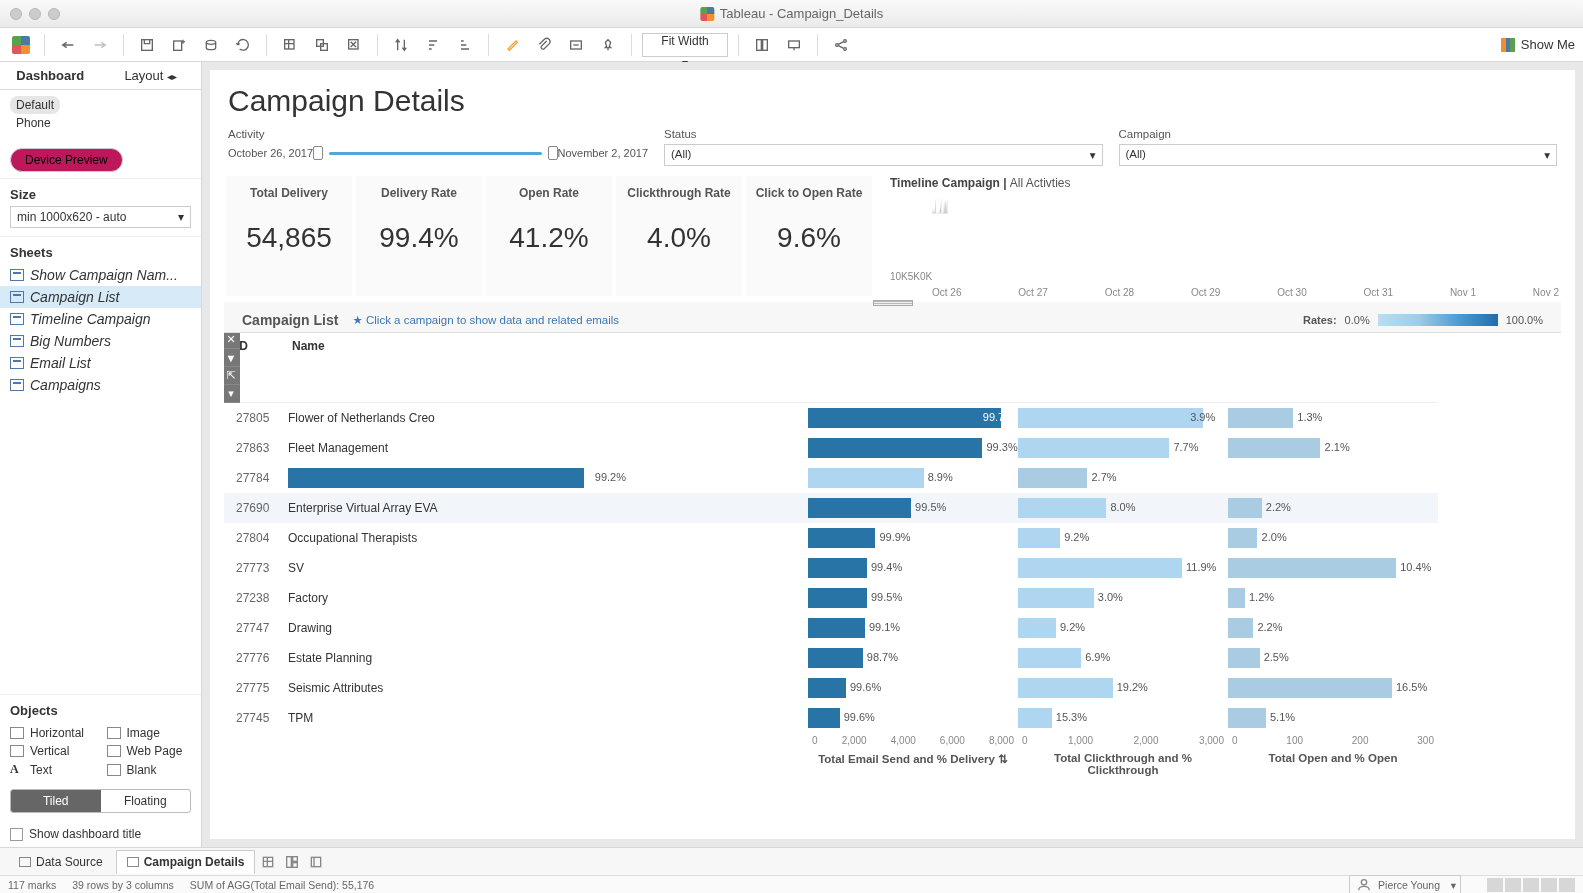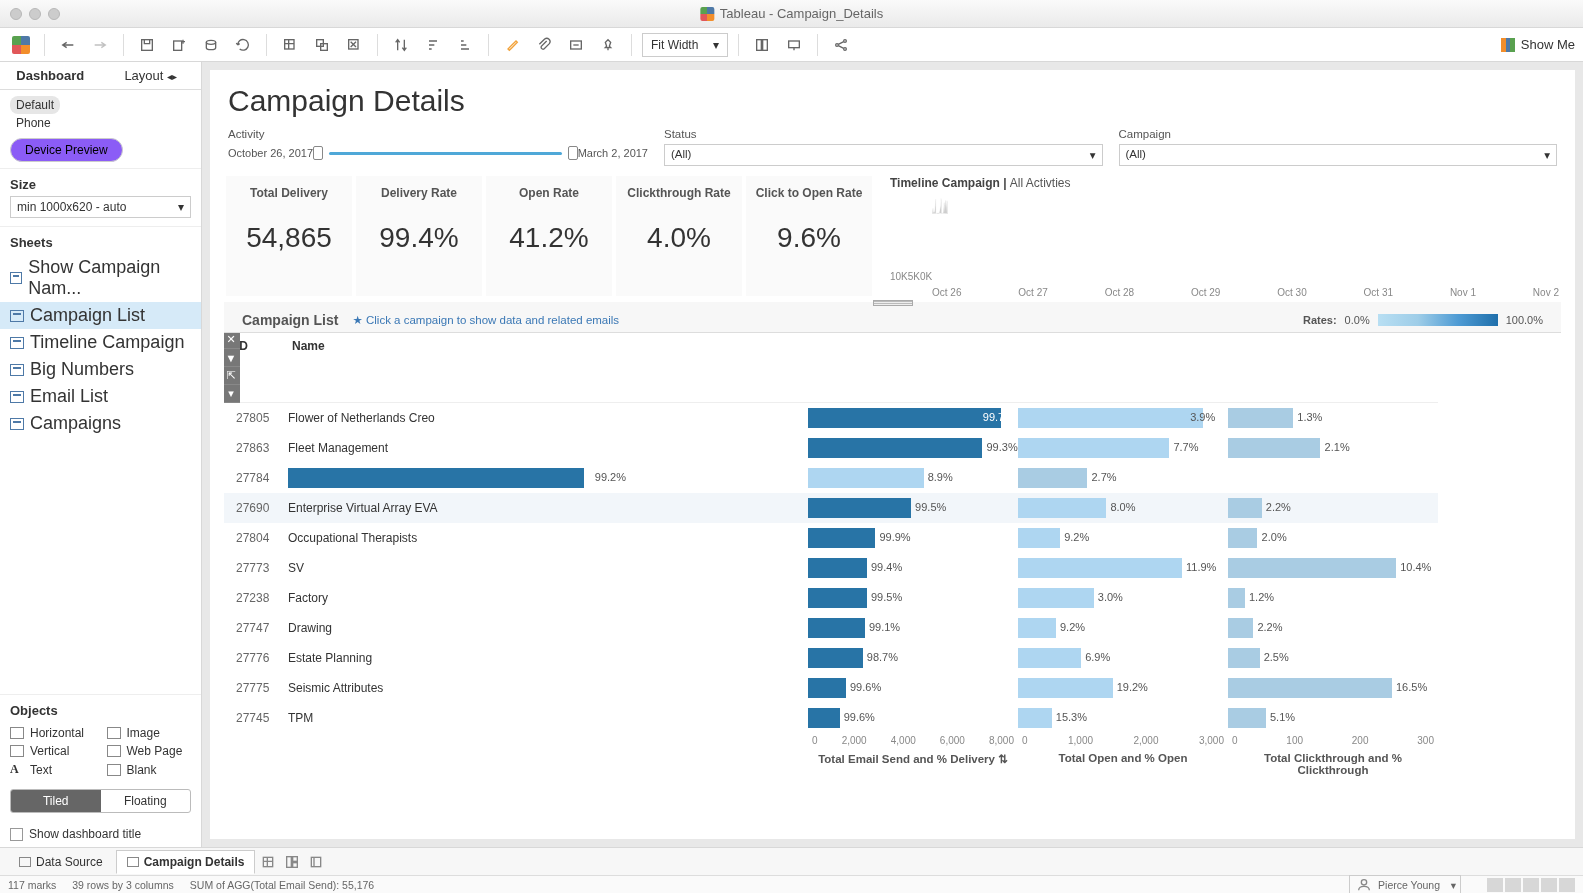--- a/index.html
+++ b/index.html
@@ -9,39 +9,39 @@
 .titlebar { height: 28px; background: linear-gradient(#fafafa,#eaeaea); border-bottom: 1px solid #d8d8d8; display: flex; align-items: center; position: relative; }
 .traffic { display: flex; gap: 7px; margin-left: 10px; }
 .tl { width: 12px; height: 12px; border-radius: 50%; background:#ccc; border:1px solid #b8b8b8; }
 .titlebar-title { position: absolute; left: 50%; transform: translateX(-50%); font-size: 13px; color: #666; display:flex; align-items:center; gap:6px; }
 .tblogo { width: 14px; height: 14px; display:inline-block; background: conic-gradient(#4e79a7 0 90deg,#f28e2b 0 180deg,#e15759 0 270deg,#59a14f 0); border-radius: 2px; }
 
 
 .toolbar { height: 34px; background:#fff; border-bottom:1px solid #d8d8d8; display:flex; align-items:center; padding:0 8px; gap:6px; }
 .tbtn { width:26px; height:26px; display:flex; align-items:center; justify-content:center; border-radius:3px; color:#555; }
 .tsep { width:1px; height:22px; background:#ddd; margin:0 4px; }
-.fitsel { border:1px solid #ccc; height:24px; padding:0 8px; display:flex; align-items:center; gap:8px; font-size:12px; min-width:86px; justify-content:space-between; }
+.fitsel { border:1px solid #ccc; height:24px; padding:0 8px; display:flex; align-items:center; gap:8px; font-size:12px; min-width:86px; justify-content:space-between;flex-direction:column; }
 .showme { margin-left:auto; display:flex; align-items:center; gap:6px; font-size:13px; }
 .showme-ico { width:14px; height:14px; display:inline-block; background: linear-gradient(90deg,#f28e2b 33%, #4e79a7 33% 66%, #59a14f 66%); }
 
 
 .main-area { display:flex; height: calc(100% - 28px - 34px - 28px - 18px); }
 
 
 .left { width:202px; background:#fff; border-right:1px solid #d8d8d8; display:flex; flex-direction:column; }
 .tabs-dash { display:flex; border-bottom:1px solid #ddd; }
 .tabs-dash > div { flex:1; padding:6px 0; text-align:center; font-size:13px; }
 .tabs-dash > .active { font-weight:600; }
 .dev-block { padding:6px 10px; }
 .dev-list { font-size:12px; }
 .dev-list .sel { background:#e6e6e6; border-radius:8px; padding:2px 6px; display:inline-block; }
-.dev-btn { margin-top:6px; border:1px solid #ccc; padding:4px 14px; font-size:12px; background:#8b5cf6; border-radius:12px; }
+.dev-btn { margin-top:16px; border:1px solid #ccc; padding:4px 14px; font-size:12px; background:#be185d; border-radius:12px; }
 .section-h { font-weight:600; padding:8px 10px 4px; font-size:13px; border-top:1px solid #eee; }
 .size-sel { margin:0 10px 8px; border:1px solid #ccc; padding:3px 6px; font-size:12px; display:flex; justify-content:space-between; align-items:center; }
-.sheet-item { display:flex; align-items:center; gap:6px; padding:3px 10px; font-size:18px; }
+.sheet-item { display:flex; align-items:center; gap:6px; padding:3px 10px; font-size:14px;font-style:italic; }
 .sheet-item.sel { background:#d6eaf8; }
 .sheet-ico { width:14px; height:12px; border:1px solid #4e79a7; display:inline-block; position:relative; }
 .sheet-ico::after { content:''; position:absolute; left:2px; top:2px; right:2px; bottom:2px; background:linear-gradient(#4e79a7 40%, transparent 40%); }
 .objects { padding:4px 10px; display:grid; grid-template-columns:1fr 1fr; gap:4px 12px; font-size:12px; }
 .obj { display:flex; align-items:center; gap:6px; }
 .obj-ico { width:14px; height:12px; border:1px solid #888; }
 .tile-toggle { margin:8px 10px; display:flex; border:1px solid #bbb; border-radius:3px; overflow:hidden; }
 .tile-toggle > div { flex:1; text-align:center; padding:4px 0; font-size:12px; }
 .tile-toggle .act { background:#666; color:#fff; }
 .chk { margin:6px 10px; font-size:12px; display:flex; align-items:center; gap:6px; }
@@ -350,21 +350,21 @@
     <div class="dash">
       <div class="dash-title">Campaign Details</div>
       <div class="filters-row">
         <div class="filt" style="flex:0 0 420px;">
           <div class="filt-lbl">Activity</div>
           <div class="slider">
             <span class="slider-lbl">October 26, 2017</span>
             <div class="slider-h"></div>
             <div class="slider-track"></div>
             <div class="slider-h"></div>
-            <span class="slider-lbl">March 2, 2017</span>
+            <span class="slider-lbl">November 2, 2017</span>
           </div>
         </div>
         <div class="filt">
           <div class="filt-lbl">Status</div>
           <div class="drop">
               <span>(All)</span>
               <span>▾</span>
             </div>
         </div>
         <div class="filt">
@@ -641,22 +641,22 @@
                   <span>0</span>
                   <span>100</span>
                   <span>200</span>
                   <span>300</span>
                 </div>
               </div>
               <div class="foot-row">
                 <div></div>
                 <div></div>
   <div class="foot-cell">Total Email Send and % Delivery ⇅</div>
+  <div class="foot-cell">Total Clickthrough and % Clickthrough</div>
   <div class="foot-cell">Total Open and % Open</div>
-  <div class="foot-cell">Total Clickthrough and % Clickthrough</div>
               </div>
             </div>
         </div>
       </div>
     </div>
   </div>
 </div>
 
 <div class="bottom-tabs">
   <div class="btab">

